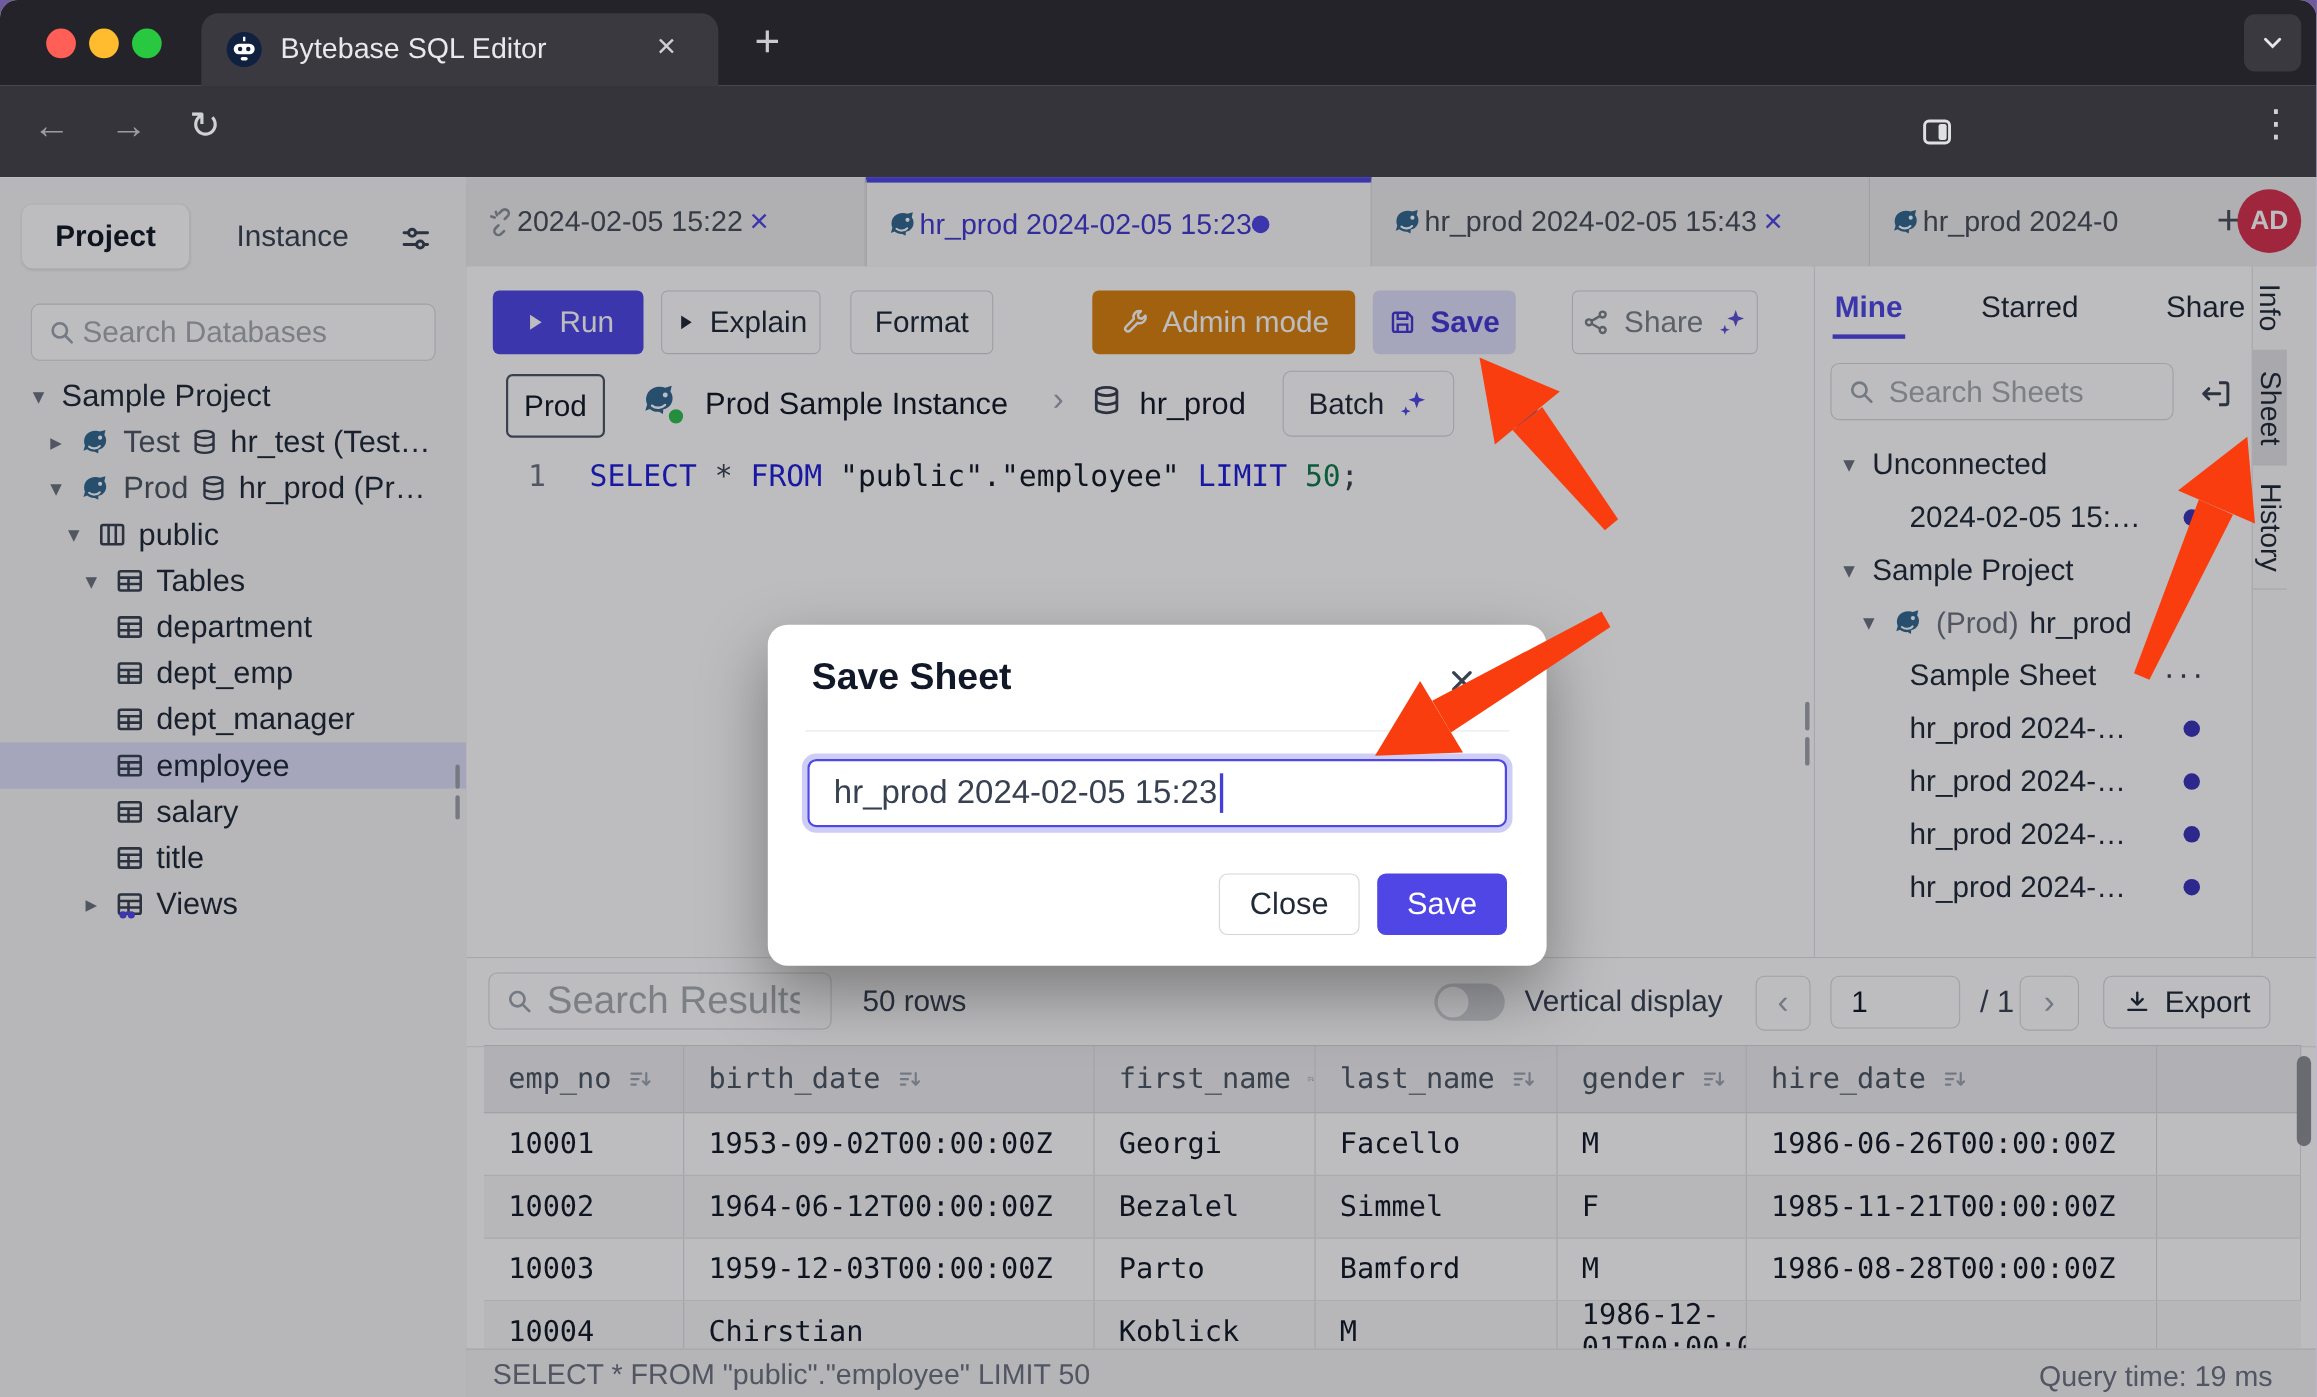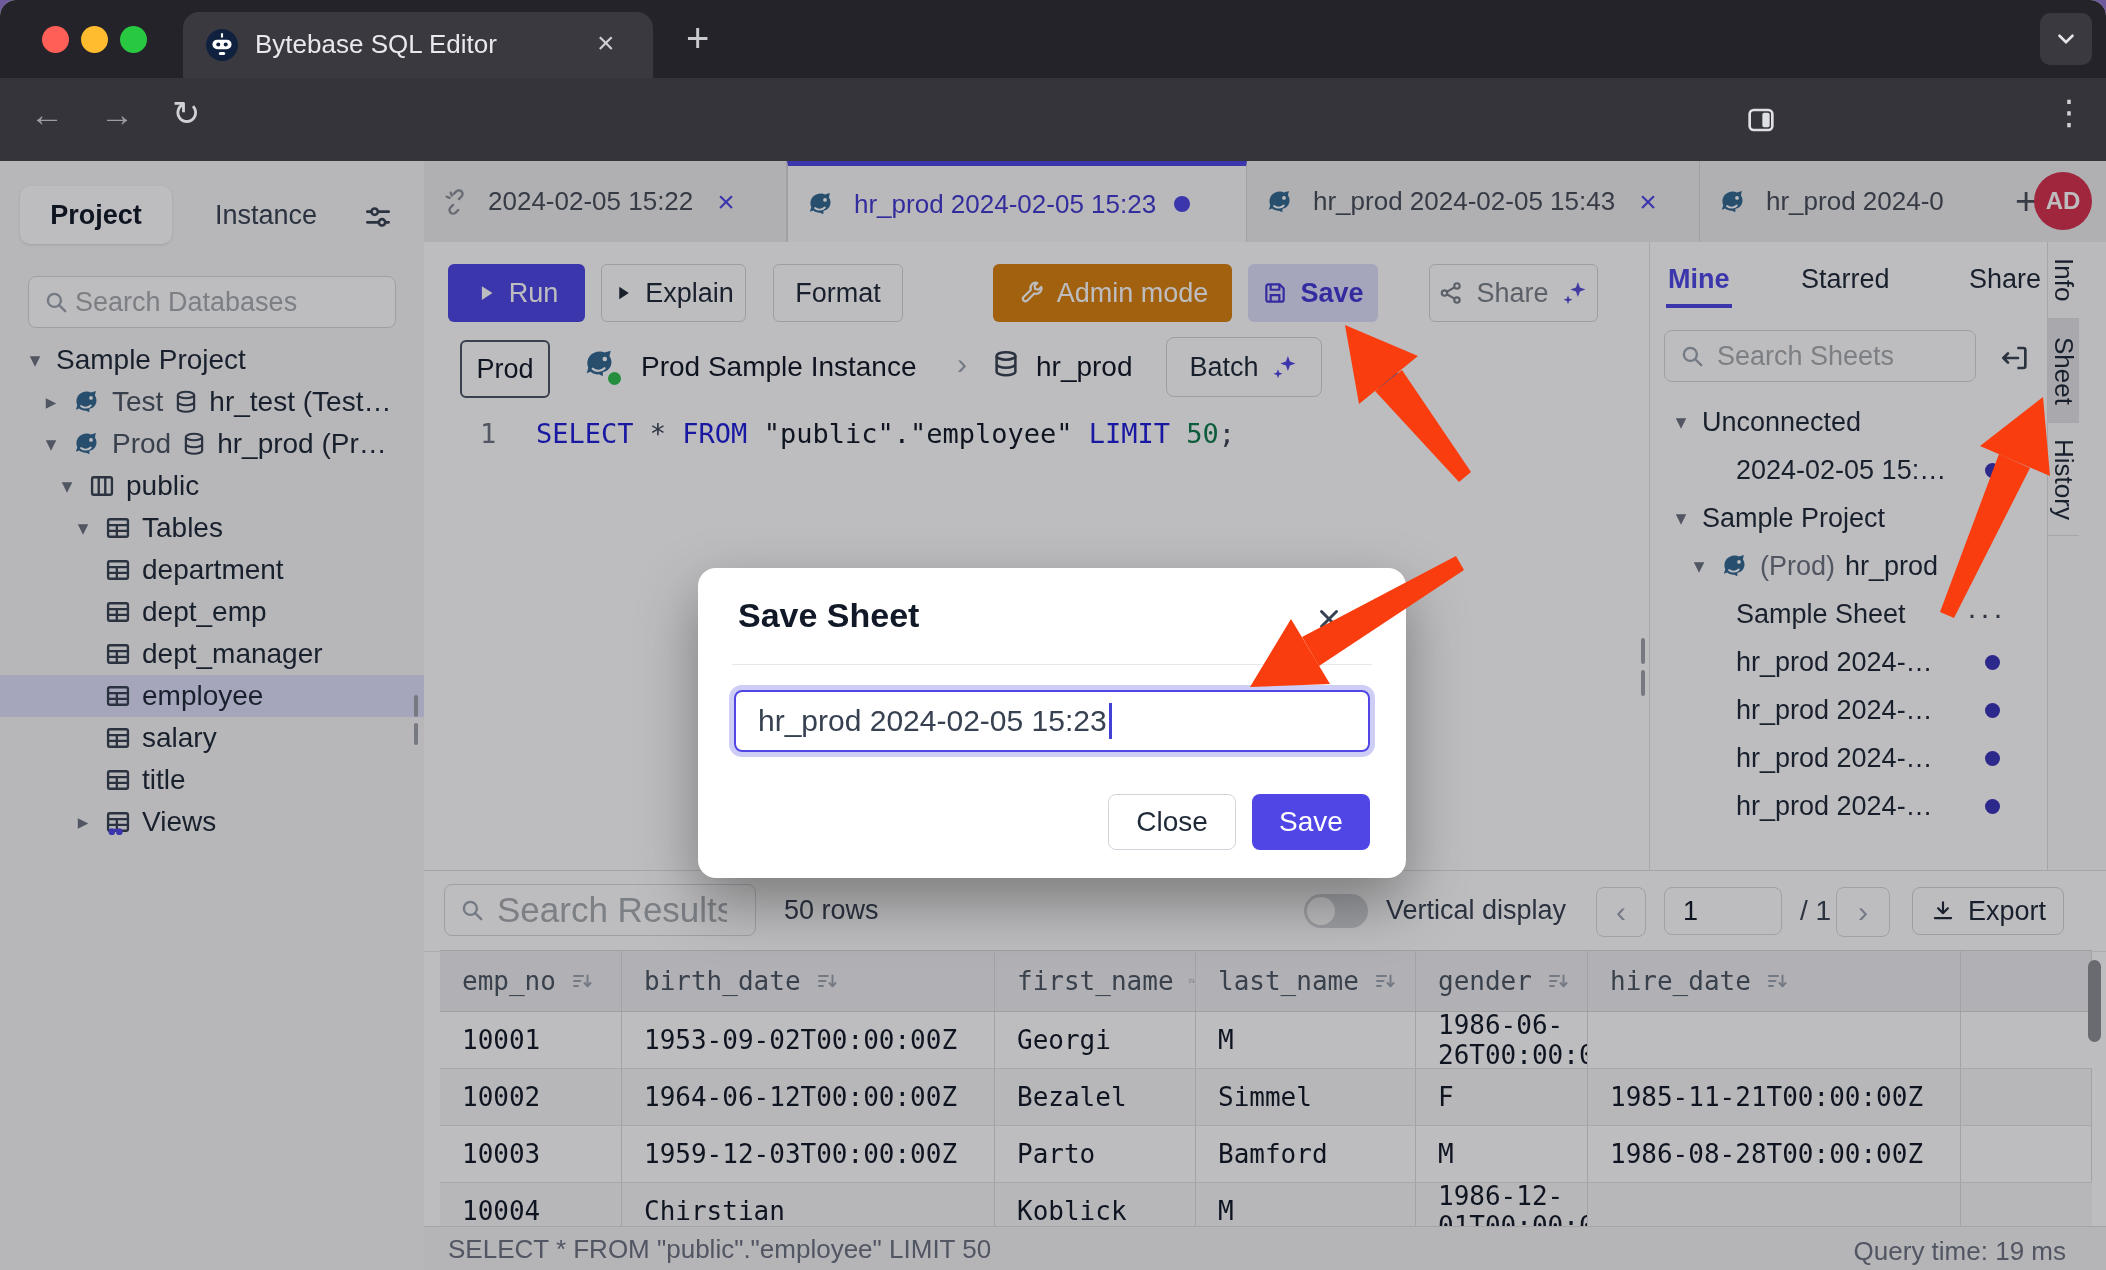--- a/index.html
+++ b/index.html
@@ -29,21 +29,21 @@
   
   #sidebar{left:0;top:0;width:424px;height:1109px;background:#f7f7f8;border-right:1px solid #e2e2e4;}
   .sbtab{font-size:27px;}
   #sb-search,.searchbox{background:#fff;border:1px solid #d8d8db;border-radius:8px;}
   .trow{display:flex;align-items:center;height:42px;font-size:28px;color:#1f2937;gap:10px;white-space:nowrap;overflow:hidden;}
   .chev{font-size:21px;color:#6b7280;width:22px;flex:0 0 22px;text-align:center;}
   .ticon{flex:0 0 auto;color:#374151;}
 
   
   #tabstrip{left:424px;top:0;width:1682px;height:81px;background:#ededee;border-bottom:1px solid #cfcfd2;}
-  .etab{height:81px;display:flex;align-items:center;gap:18px;padding:0 18px;box-sizing:border-box;
+  .etab{height:81px;display:flex;align-items:center;gap:0;padding:0 18px;box-sizing:border-box;
     font-size:26px;color:#474e59;border-right:1px solid #d8d8da;white-space:nowrap;overflow:hidden;}
   .etab .x{color:#4f46e5;font-size:30px;margin-left:6px;}
   #etab2{background:#fafafb;border-top:5px solid var(--accent);color:#4339cf;font-weight:500;border-left:1px solid #d8d8da;}
   .dot{width:16px;height:16px;border-radius:50%;background:var(--accent);}
 
   
   .btn{display:flex;align-items:center;justify-content:center;gap:12px;border-radius:6px;font-size:27px;
     box-sizing:border-box;white-space:nowrap;}
   .btn.ghost{background:#fff;border:1px solid #d1d5db;color:#1f2937;}
 
@@ -558,20 +558,21 @@
                 <use href="#i-sort"></use>
               </svg>
             </div>
           <div class="gc"></div>
         </div>
         <div style="height:216px;overflow:hidden">
           <div class="grow gb">
             <div class="gc">10001</div>
               <div class="gc">1953-09-02T00:00:00Z</div>
               <div class="gc">Georgi</div>
+              <div class="gc">Facello</div>
               <div class="gc">M</div>
               <div class="gc">1986-06-26T00:00:00Z</div>
               <div class="gc"></div>
           </div>
           <div class="grow gb">
             <div class="gc">10002</div>
               <div class="gc">1964-06-12T00:00:00Z</div>
               <div class="gc">Bezalel</div>
               <div class="gc">Simmel</div>
               <div class="gc">F</div>

